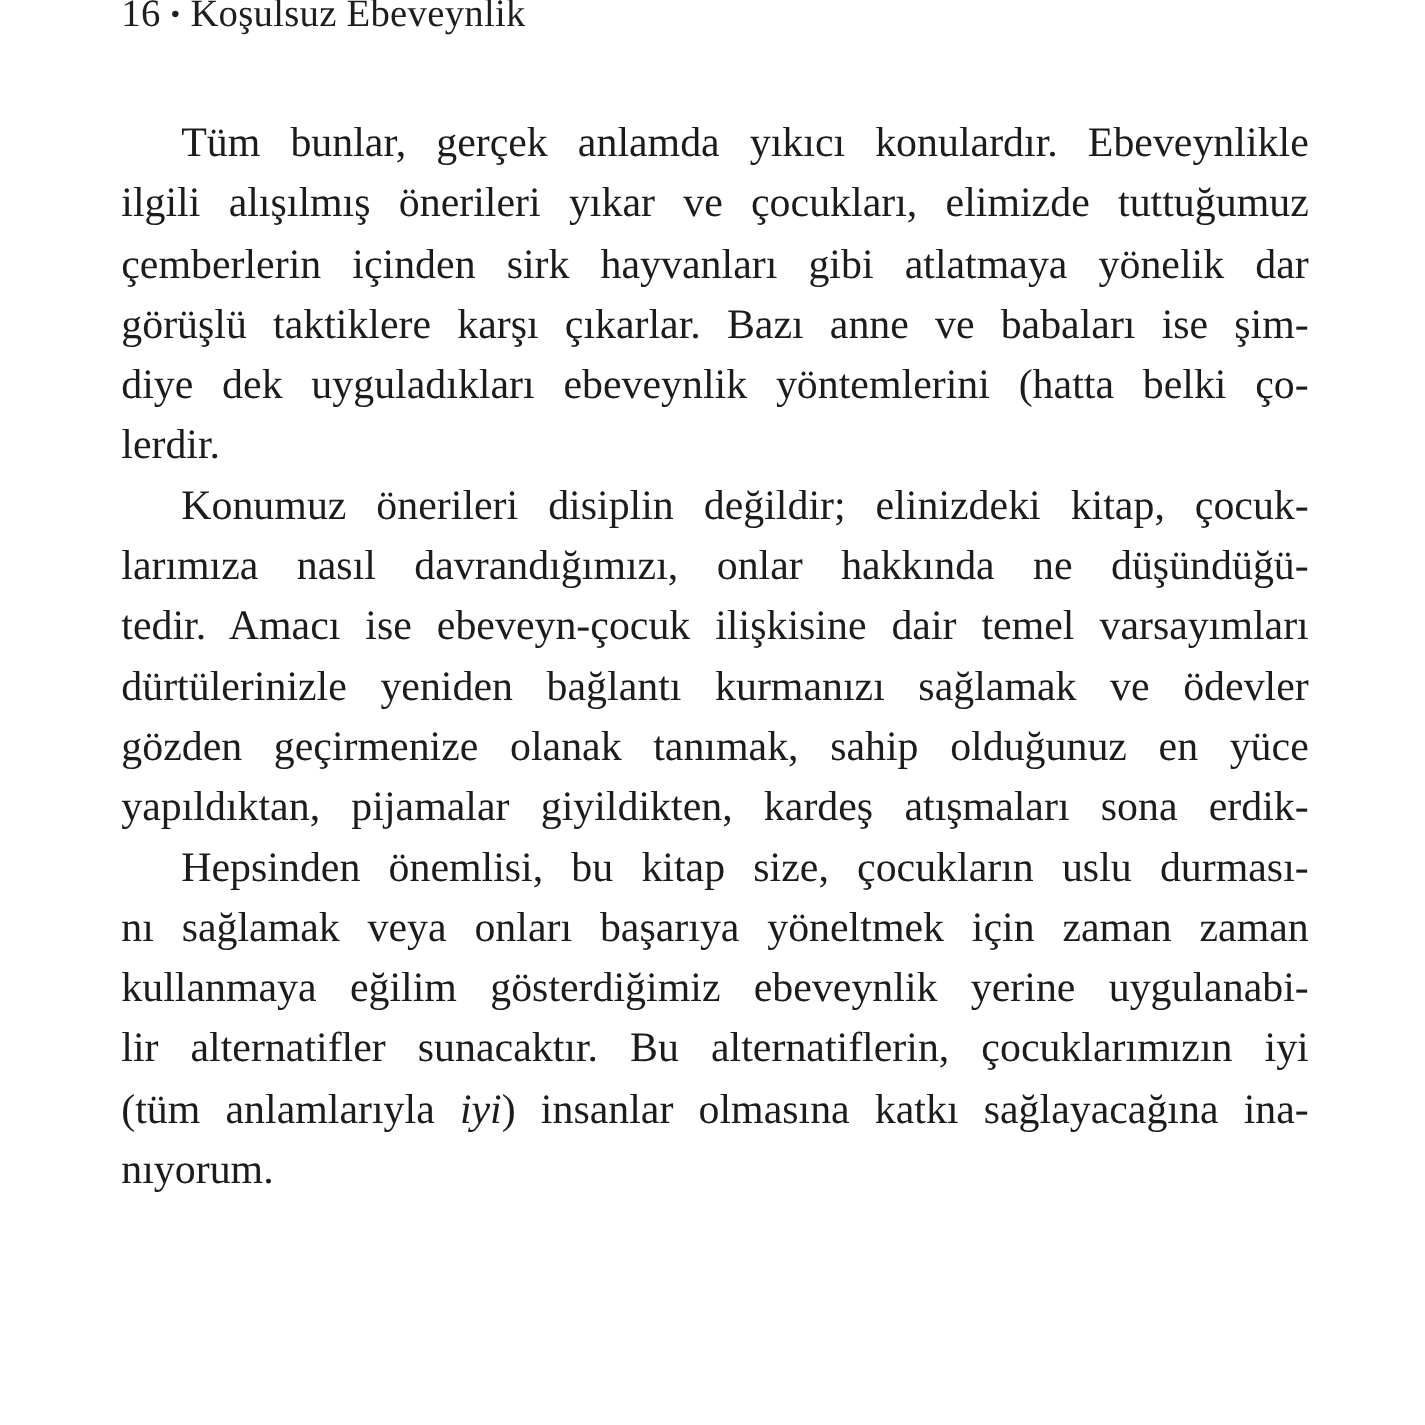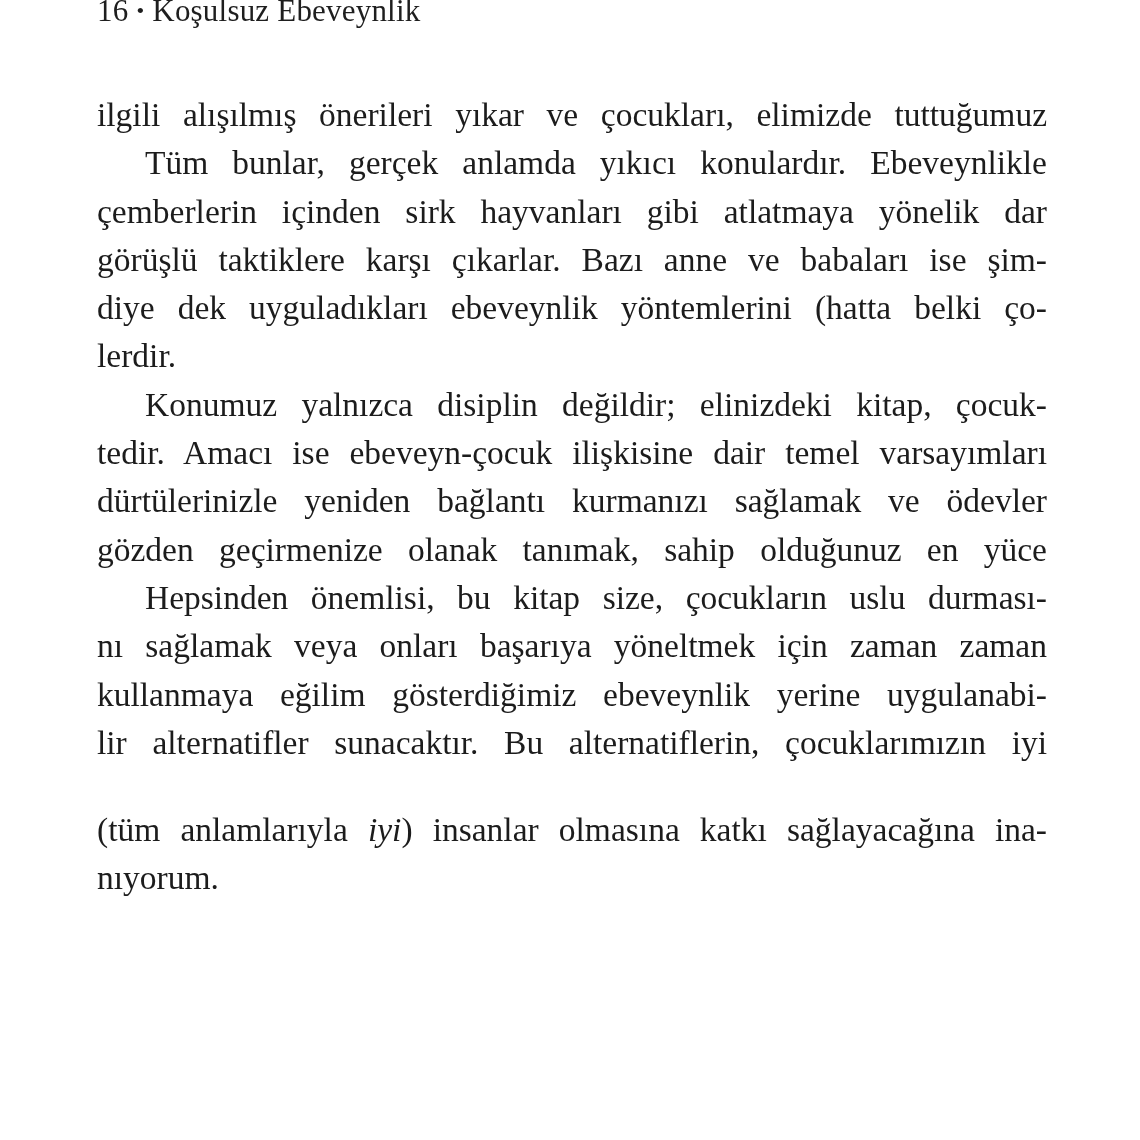--- a/index.html
+++ b/index.html
@@ -60,32 +60,34 @@
   </style>
 </head>
 <body>
 
 <div class="running-head">
   <span>16</span><span class="sep">•</span><span>Koşulsuz Ebeveynlik</span>
 </div>
 
 <div class="text-block">
 
+  <span class="line indent">Tüm bunlar, gerçek anlamda yıkıcı konulardır. Ebeveynlikle</span>
   <span class="line">ilgili alışılmış önerileri yıkar ve çocukları, elimizde tuttuğumuz</span>
-  <span class="line indent">Tüm bunlar, gerçek anlamda yıkıcı konulardır. Ebeveynlikle</span>
   <span class="line">çemberlerin içinden sirk hayvanları gibi atlatmaya yönelik dar</span>
   <span class="line">görüşlü taktiklere karşı çıkarlar. Bazı anne ve babaları ise şim-</span>
   <span class="line">diye dek uyguladıkları ebeveynlik yöntemlerini (hatta belki ço-</span>
   <span class="line last">lerdir.</span>
 
-  <span class="line indent">Konumuz yalnızca disiplin değildir; elinizdeki kitap, çocuk-</span>
+  <span class="line indent">Konumuz önerileri disiplin değildir; elinizdeki kitap, çocuk-</span>
+  <span class="line">larımıza nasıl davrandığımızı, onlar hakkında ne düşündüğü-</span>
   <span class="line">tedir. Amacı ise ebeveyn-çocuk ilişkisine dair temel varsayımları</span>
   <span class="line">dürtülerinizle yeniden bağlantı kurmanızı sağlamak ve ödevler</span>
   <span class="line">gözden geçirmenize olanak tanımak, sahip olduğunuz en yüce</span>
+  <span class="line">yapıldıktan, pijamalar giyildikten, kardeş atışmaları sona erdik-</span>
 
   <span class="line indent">Hepsinden önemlisi, bu kitap size, çocukların uslu durması-</span>
   <span class="line">nı sağlamak veya onları başarıya yöneltmek için zaman zaman</span>
   <span class="line">kullanmaya eğilim gösterdiğimiz ebeveynlik yerine uygulanabi-</span>
   <span class="line">lir alternatifler sunacaktır. Bu alternatiflerin, çocuklarımızın iyi</span>
-  <span class="line" style="word-spacing: 0.00223214px; margin-top: 39px;"><span>(tüm anlamlarıyla </span><span class="it">iyi</span><span>) insanlar olmasına katkı sağlayacağına ina-</span></span>
+  <span class="line" style="word-spacing: 0.00223214px;"><span>(tüm anlamlarıyla </span><span class="it">iyi</span><span>) insanlar olmasına katkı sağlayacağına ina-</span></span>
   <span class="line last">nıyorum.</span>
 
 </div>
 
 </body></html>

